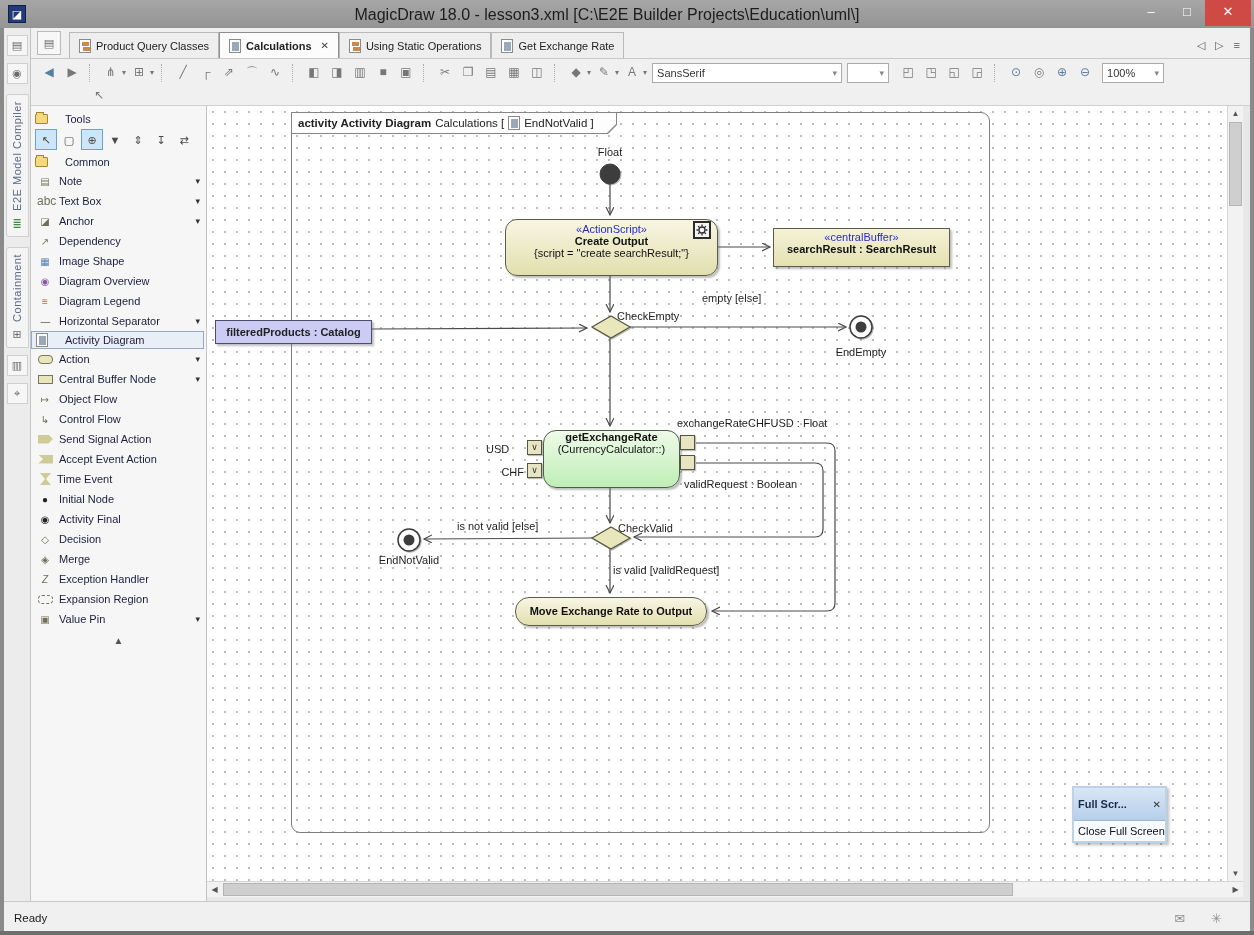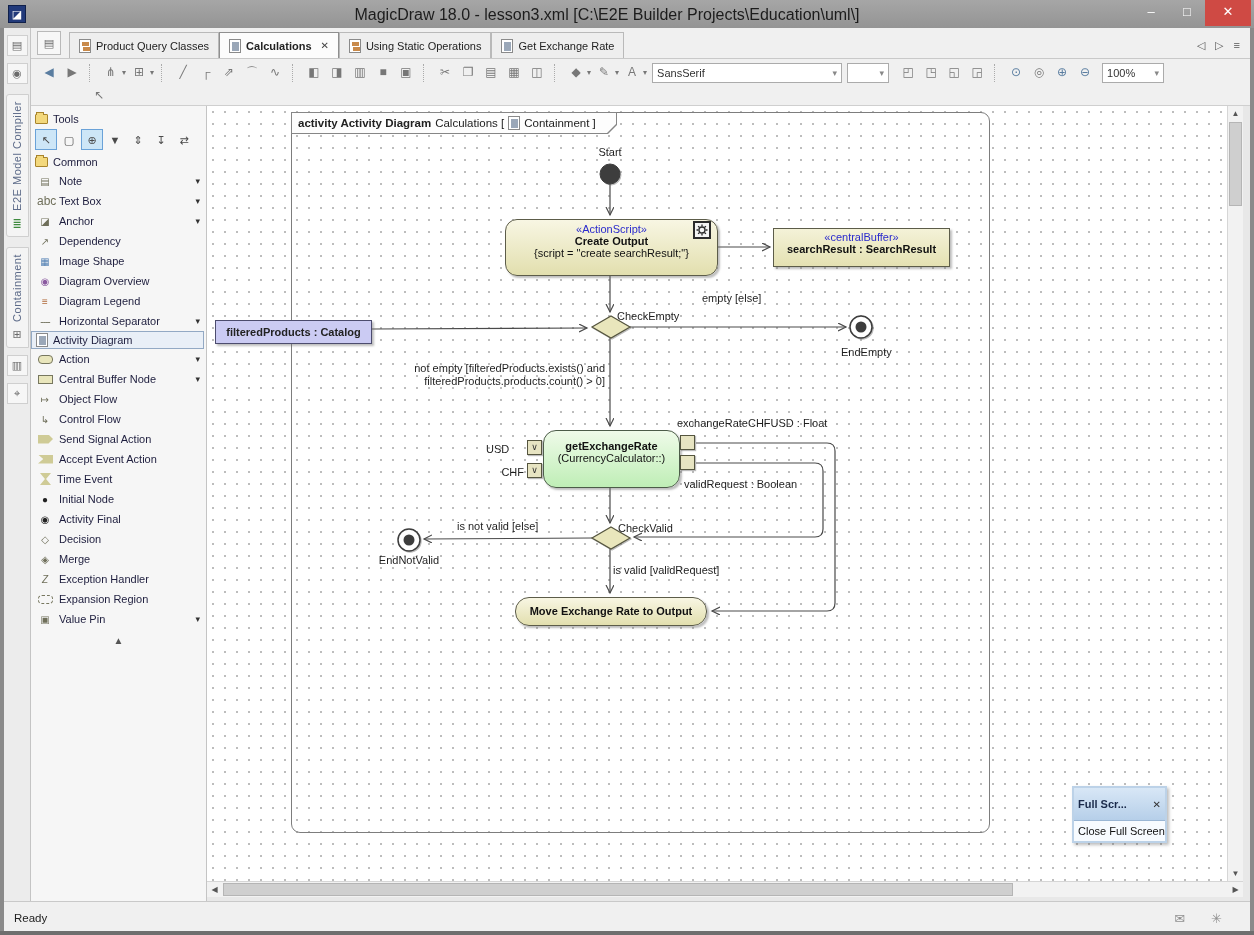--- a/index.html
+++ b/index.html
@@ -42,21 +42,21 @@
   .tdrop { font-size:8px; color:#777; margin-left:-2px; }
   .combo { height:20px; background:#fff; border:1px solid #ababab; display:flex; align-items:center; padding:0 4px; color:#333; }
   .combo .combo-val { flex:1; overflow:hidden; white-space:nowrap; }
   .combo .combo-arr { color:#888; font-size:9px; }
   .font-combo { width:190px; margin:0 2px; }
   .size-combo { width:42px; margin-right:6px; }
   .zoom-combo { width:62px; margin-left:4px; }
 
   
   #palette { position:absolute; left:31px; top:106px; width:176px; height:795px; background:#f6f6f6; border-right:1px solid #c4c4c4; padding-top:4px; overflow:hidden; }
-  .pal-head { display:flex; align-items:center; gap:5px; padding:2px 4px; height:18px; color:#1d1d3d;text-align:right; }
+  .pal-head { display:flex; align-items:center; gap:17px; padding:2px 4px; height:18px; color:#1d1d3d;text-align:right; }
   .folder { width:13px; height:10px; background:#f3d87c; border:1px solid #a8842c; border-radius:1px; position:relative; flex:none; }
   .folder::before { content:""; position:absolute; left:0; top:-3px; width:6px; height:2px; background:#f3d87c; border:1px solid #a8842c; border-bottom:none; }
   .tools-row { display:flex; gap:1px; padding:1px 2px 3px 4px; }
   .tool-btn { width:22px; height:21px; border:1px solid transparent; text-align:center; line-height:20px; font-size:11px; color:#4a4a4a; }
   .tool-btn.sel { background:#cde6f7; border:1px solid #6aa2d8; }
   .pal-item { display:flex; align-items:center; gap:6px; height:20px; padding:0 6px 0 6px; color:#1d1d3d; }
   .pal-item .pic { width:16px; text-align:center; color:#6f6f5a; font-size:10px; flex:none; }
   .pal-item .plabel { flex:1; white-space:nowrap; overflow:hidden; }
   .pal-item .pdrop { color:#333; font-size:9px; }
   .pal-head.selhead { border:1px solid #93a9c4; background:#e9eff7; margin-right:2px; }
@@ -350,21 +350,21 @@
 
 <div id="canvas">
   <div class="canvas-inner">
 
     <div class="frame">
       <div class="frame-hdr">
         <div class="frame-hdr-in">
           <b>activity Activity Diagram</b>
           <span>Calculations [</span>
           <span class="doc-icon act"></span>
-          <span>Containment ]</span>
+          <span>EndNotValid ]</span>
         </div>
       </div>
     </div>
 
     <svg class="edges" width="1020" height="775">
       <defs>
         <marker id="arr" markerWidth="10" markerHeight="10" refX="8" refY="4" orient="auto" markerUnits="userSpaceOnUse">
           <path d="M0,0 L8,4 L0,8" fill="none" stroke="#4a4a4a" stroke-width="1.2"></path>
         </marker>
       </defs>
@@ -387,28 +387,24 @@
         <circle cx="654" cy="221" r="11" fill="#ffffff" stroke="#3d3d3d" stroke-width="1.5"></circle>
         <circle cx="654" cy="221" r="5.5" fill="#3d3d3d"></circle>
       </g>
       <polygon class="shp" points="404,421 423,432 404,443 385,432" fill="#e9e6bc" stroke="#55553f" stroke-width="1.2"></polygon>
       <g class="shp">
         <circle cx="202" cy="434" r="11" fill="#ffffff" stroke="#3d3d3d" stroke-width="1.5"></circle>
         <circle cx="202" cy="434" r="5.5" fill="#3d3d3d"></circle>
       </g>
     </svg>
 
-    <div class="dlabel" style="left:378px;top:40px;width:50px;text-align:center">Start</div>
+    <div class="dlabel" style="left:378px;top:40px;width:50px;text-align:center">Float</div>
     <div class="dlabel" style="left:410px;top:204px">CheckEmpty</div>
     <div class="dlabel" style="left:495px;top:186px">empty [else]</div>
-    <div class="dlabel" style="left:634px;top:240px;width:80px;">EndEmpty</div>
-    <div class="dlabel" style="left:170px;top:256px;width:228px;text-align:right;line-height:13px">
-      <div>not empty [filteredProducts.exists() and</div>
-      <div>filteredProducts.products.count() &gt; 0]</div>
-    </div>
+    <div class="dlabel" style="left:614px;top:240px;width:80px;text-align:center">EndEmpty</div>
     <div class="dlabel" style="left:470px;top:311px">exchangeRateCHFUSD : Float</div>
     <div class="dlabel" style="left:477px;top:372px">validRequest : Boolean</div>
     <div class="dlabel" style="left:279px;top:337px;width:38px;">USD</div>
     <div class="dlabel" style="left:279px;top:360px;width:38px;text-align:right">CHF</div>
     <div class="dlabel" style="left:411px;top:416px">CheckValid</div>
     <div class="dlabel" style="left:250px;top:414px">is not valid [else]</div>
     <div class="dlabel" style="left:157px;top:448px;width:90px;text-align:center">EndNotValid</div>
     <div class="dlabel" style="left:406px;top:458px">is valid [validRequest]</div>
 
     <div class="node action-node" style="left:298px;top:113px;width:213px;height:57px;padding-top:3px">
@@ -422,21 +418,21 @@
             <circle cx="6" cy="6" r="3"></circle>
             <path d="M6,0.5 V2.5 M6,9.5 V11.5 M0.5,6 H2.5 M9.5,6 H11.5 M2.1,2.1 L3.5,3.5 M8.5,8.5 L9.9,9.9 M9.9,2.1 L8.5,3.5 M3.5,8.5 L2.1,9.9"></path>
           </g>
         </svg>
     </div>
     <div class="node buffer-node" style="left:566px;top:122px;width:177px;height:39px;padding-top:2px">
       <div class="stereo">«centralBuffer»</div>
       <div class="nm">searchResult : SearchResult</div>
     </div>
     <div class="node object-node" style="left:8px;top:214px;width:157px;height:24px;line-height:22px">filteredProducts : Catalog</div>
-    <div class="node green-node" style="left:336px;top:324px;width:137px;height:58px;padding-top:9px">
+    <div class="node green-node" style="left:336px;top:324px;width:137px;height:58px;">
       <div class="nm">getExchangeRate</div>
       <div class="scr">(CurrencyCalculator::)</div>
     </div>
     <div class="pin" style="left:320px;top:334px">∨</div>
     <div class="pin" style="left:320px;top:357px">∨</div>
     <div class="pin" style="left:473px;top:329px"></div>
     <div class="pin" style="left:473px;top:349px"></div>
     <div class="node action-node" style="left:308px;top:491px;width:192px;height:29px;border-radius:14px">
       <div class="nm" style="line-height:27px">Move Exchange Rate to Output</div>
     </div>

